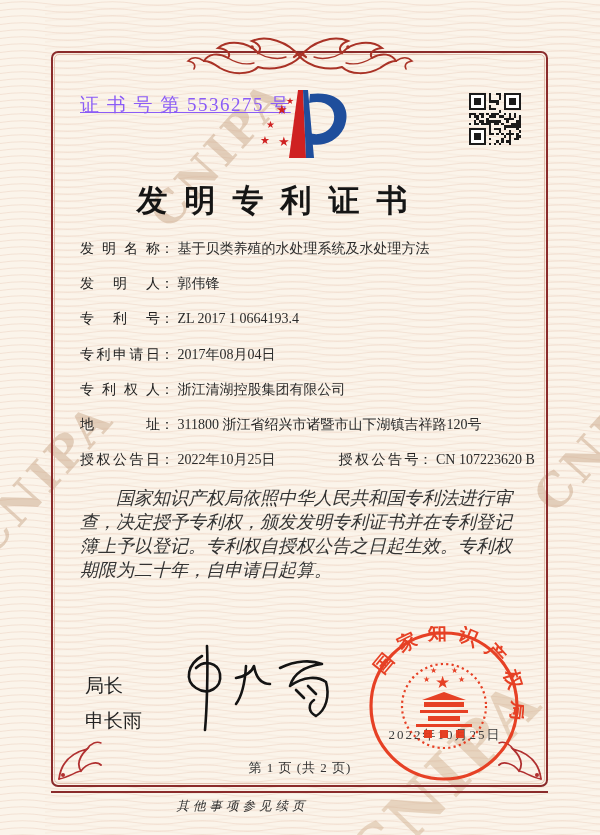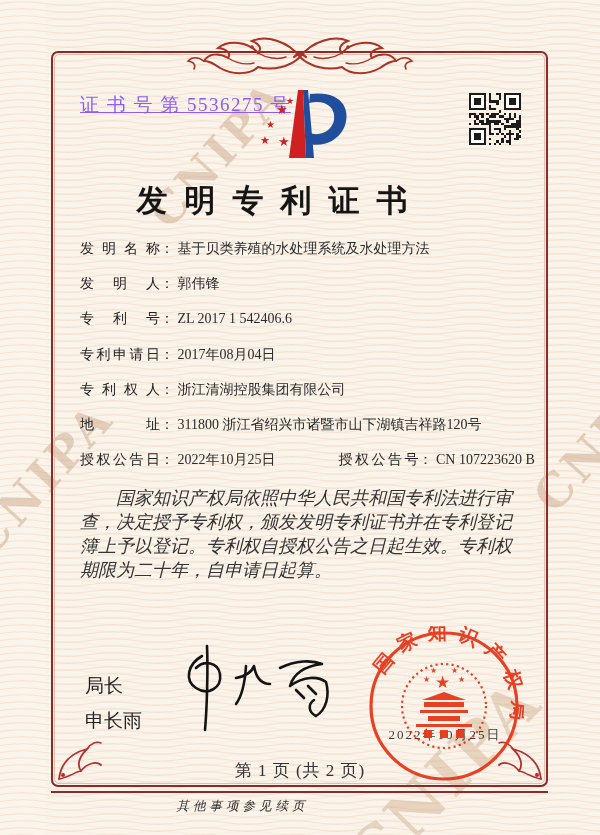--- a/index.html
+++ b/index.html
@@ -53,21 +53,21 @@
             font-family:"Liberation Sans","DejaVu Sans",sans-serif; }
   .signer div { margin-bottom:9px; }
 
   .signature { position:absolute; left:150px; top:638px; z-index:3; }
 
   .seal-date { position:absolute; left:368px; top:726px; width:154px; z-index:3;
                font-size:13px; letter-spacing:2px; color:#3a3a3a; text-align:center; }
   .seal { position:absolute; left:364px; top:626px; z-index:4; opacity:0.96; }
 
   .footer-page { position:absolute; left:0; top:759px; width:600px; text-align:center; z-index:3;
-                 font-size:17px; color:#333; letter-spacing:1px; }
+                 font-size:13px; color:#333; letter-spacing:1px; }
   .footer-note { position:absolute; left:0; top:798px; width:485px; text-align:center; z-index:3;
                  font-size:12.5px; color:#2e2e2e; letter-spacing:4px; font-style:italic; }
 </style>
 </head>
 <body>
 
 <div class="page">
 
   <svg class="texture" width="600" height="835">
     <defs>
@@ -291,21 +291,21 @@
           <i>人</i>
         </span><span class="colon">：</span>
       <span class="fval">郭伟锋</span>
     </div>
     <div class="frow">
       <span class="jlabel">
           <i>专</i>
           <i>利</i>
           <i>号</i>
         </span><span class="colon">：</span>
-      <span class="fval">ZL 2017 1 542406.6</span>
+      <span class="fval">ZL 2017 1 0664193.4</span>
     </div>
     <div class="frow">
       <span class="jlabel">
           <i>专</i>
           <i>利</i>
           <i>申</i>
           <i>请</i>
           <i>日</i>
         </span><span class="colon">：</span>
       <span class="fval">2017年08月04日</span>

